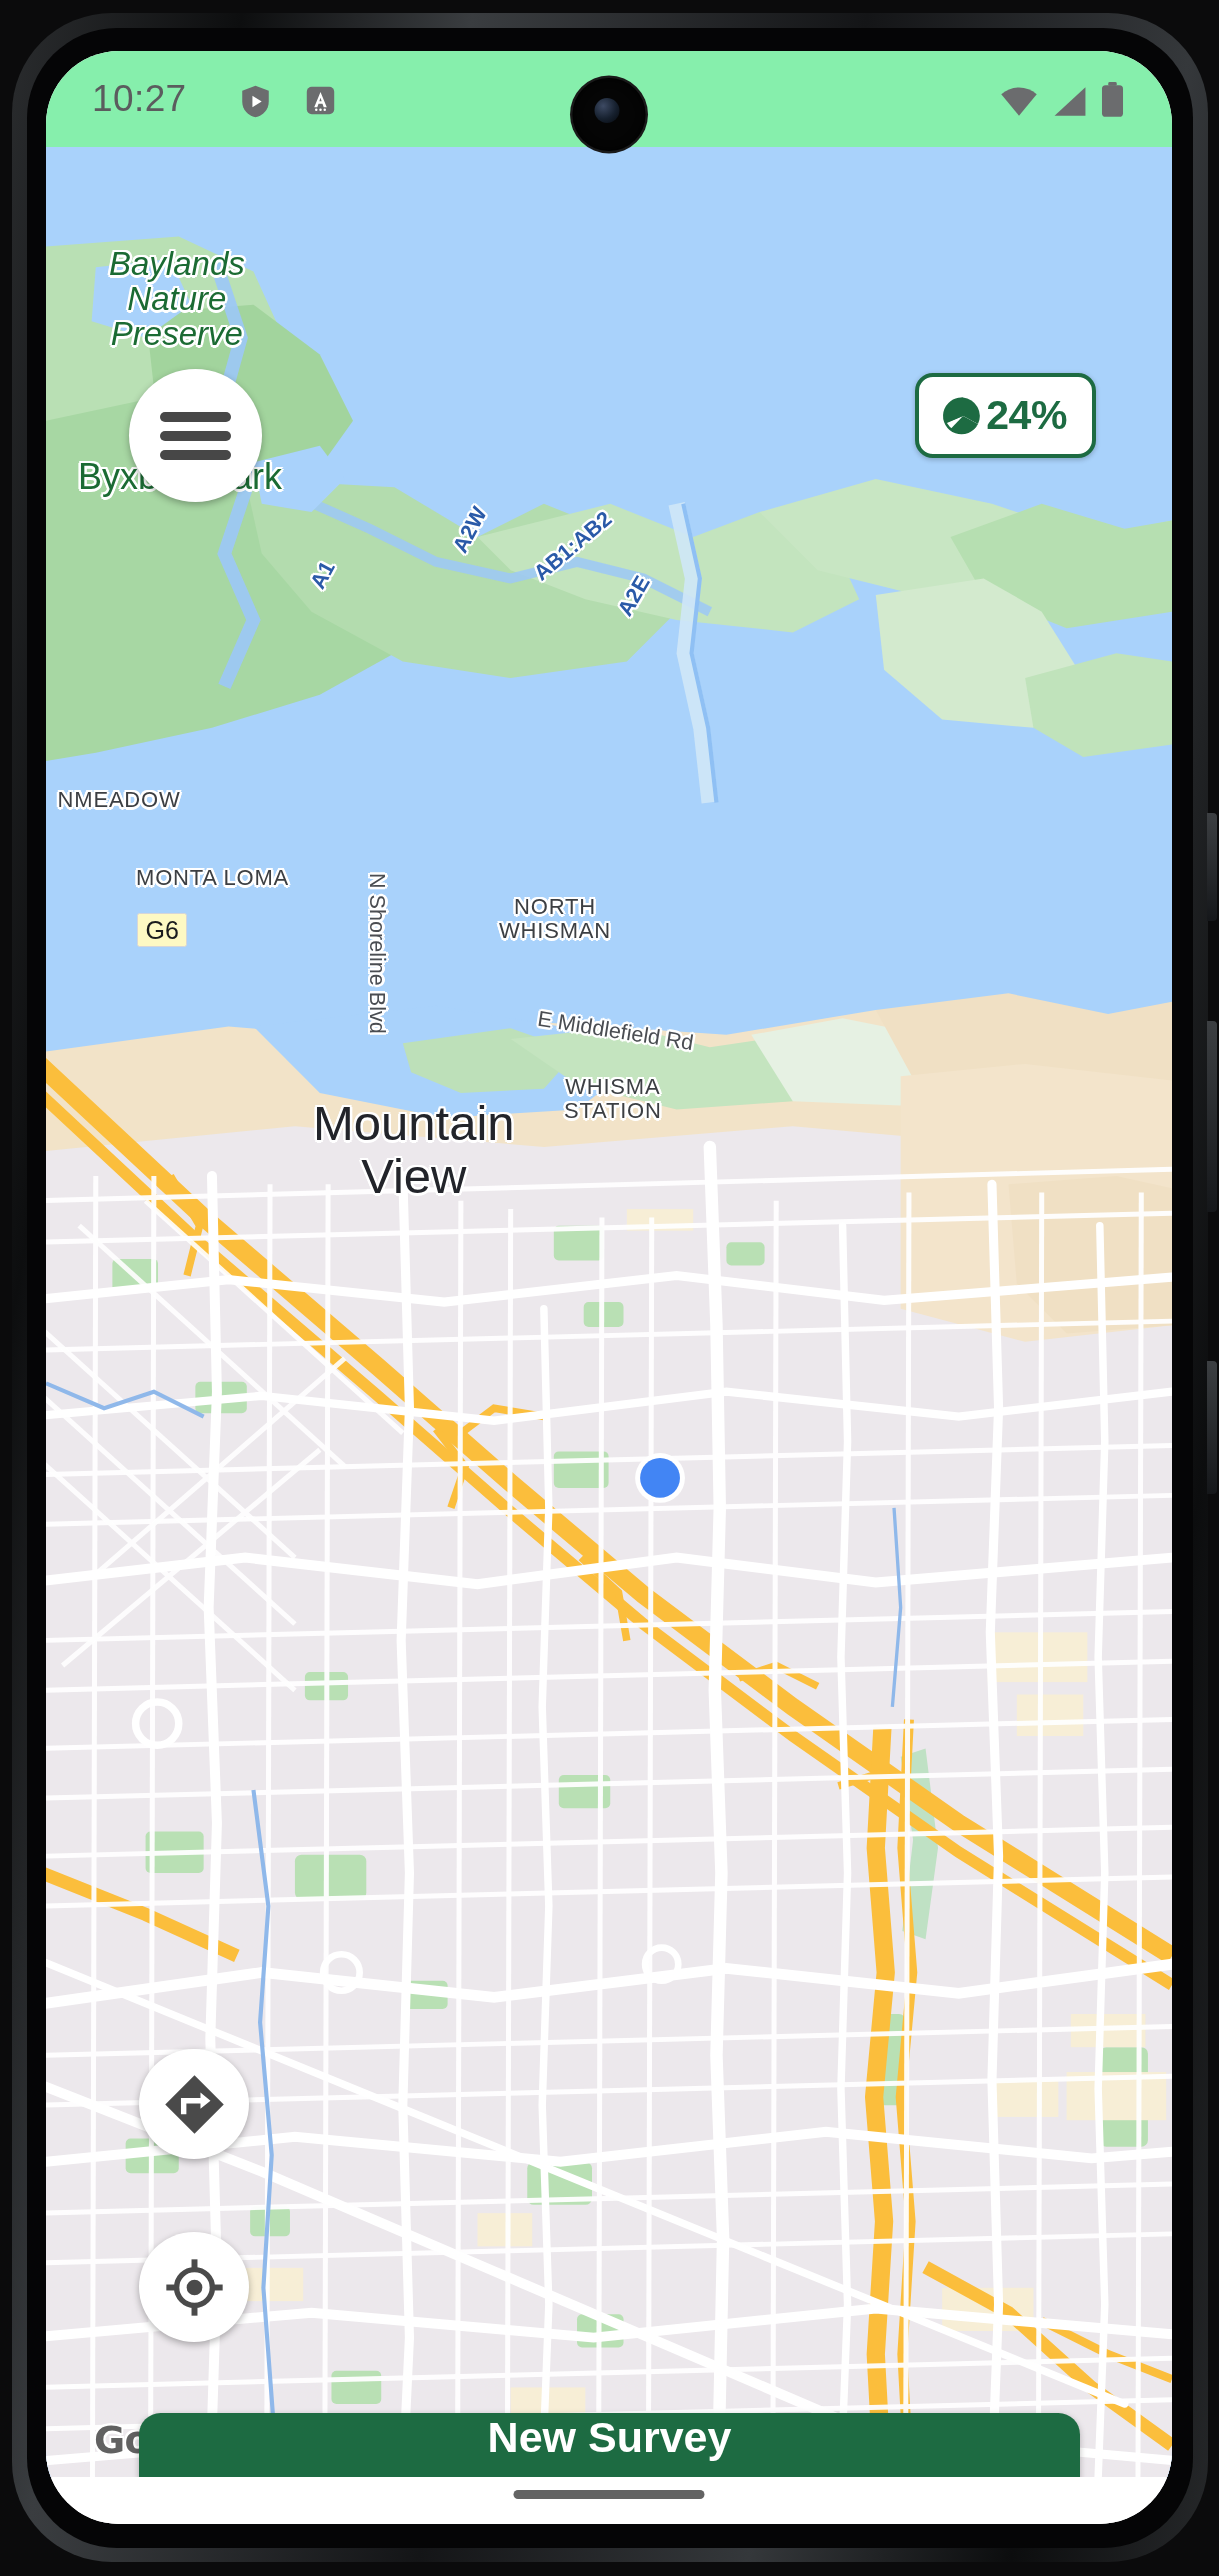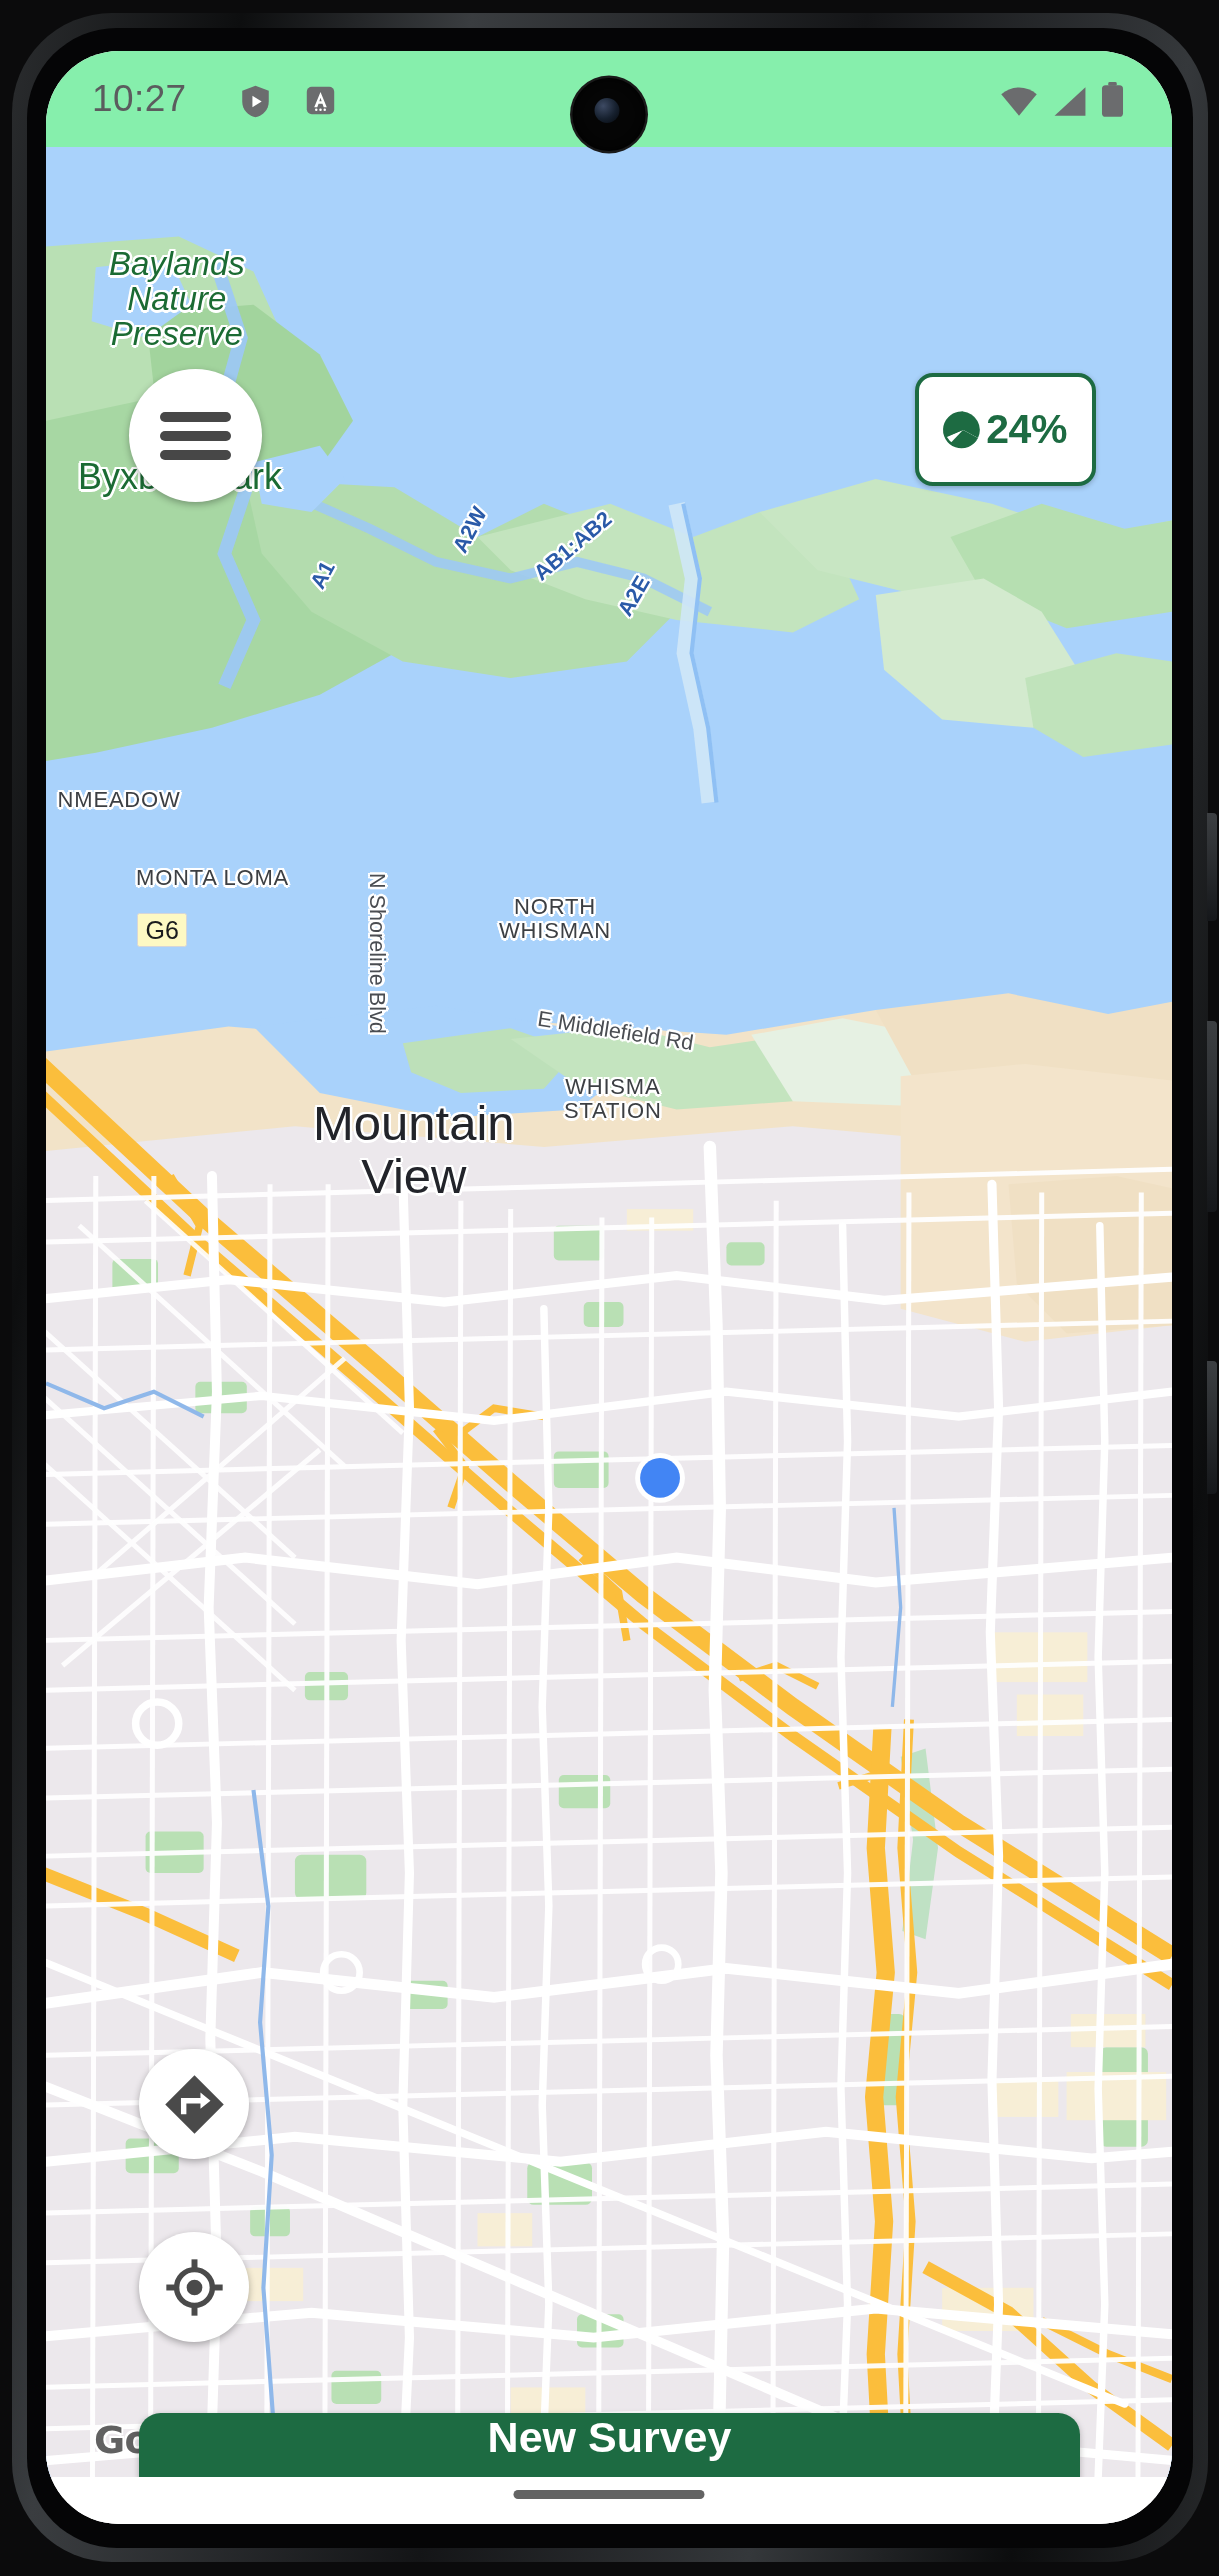--- a/index.html
+++ b/index.html
@@ -96,21 +96,21 @@
     border-radius:50%; background:#fff; z-index:20;
     box-shadow:0 2.5px 7.5px rgba(0,0,0,.3);
     display:flex; align-items:center; justify-content:center; cursor:pointer;
   }
   #menu-button .bars{ width:71px; }
   #menu-button .bars span{
     display:block; height:10px; background:#474747; border-radius:5px; margin:9px 0;
   }
 
   #progress-badge{
-    position:absolute; right:76px; top:226px; height:113px;
+    position:absolute; right:76px; top:226px; height:85px;
     background:#fff; border:4.1px solid #1d6b42; border-radius:18px;
     display:flex; align-items:center; padding:0 25px 0 21.6px; z-index:20;
     box-shadow:0 1.7px 5px rgba(0,0,0,.22); cursor:pointer;
   }
   #progress-value{ font-size:41px; font-weight:bold; color:#1d6b42; letter-spacing:-0.4px; }
 
   .fab{
     position:absolute; width:110px; height:110px; border-radius:50%;
     background:#fff; z-index:20; box-shadow:0 2.5px 7.5px rgba(0,0,0,.3);
     display:flex; align-items:center; justify-content:center; cursor:pointer;

